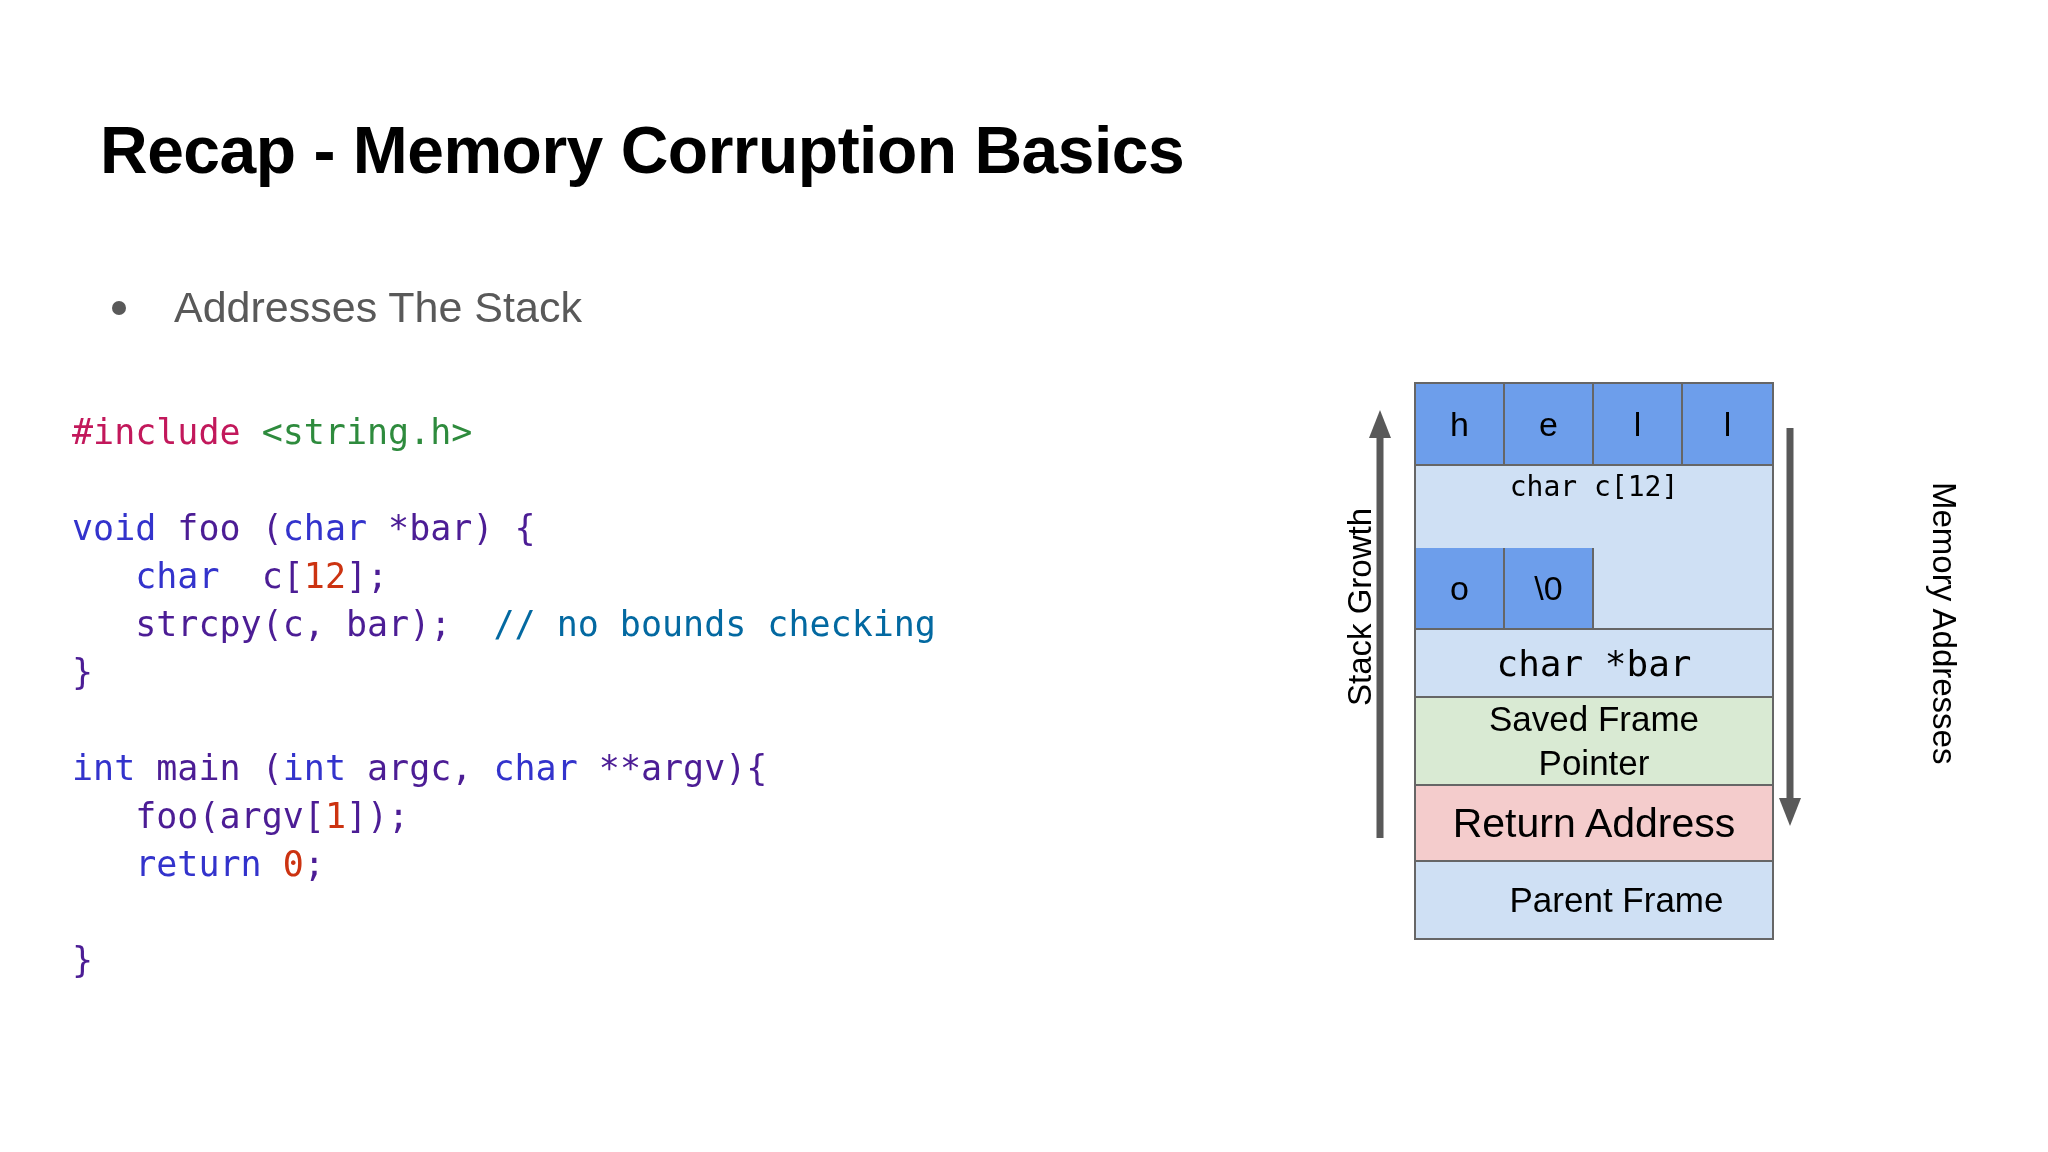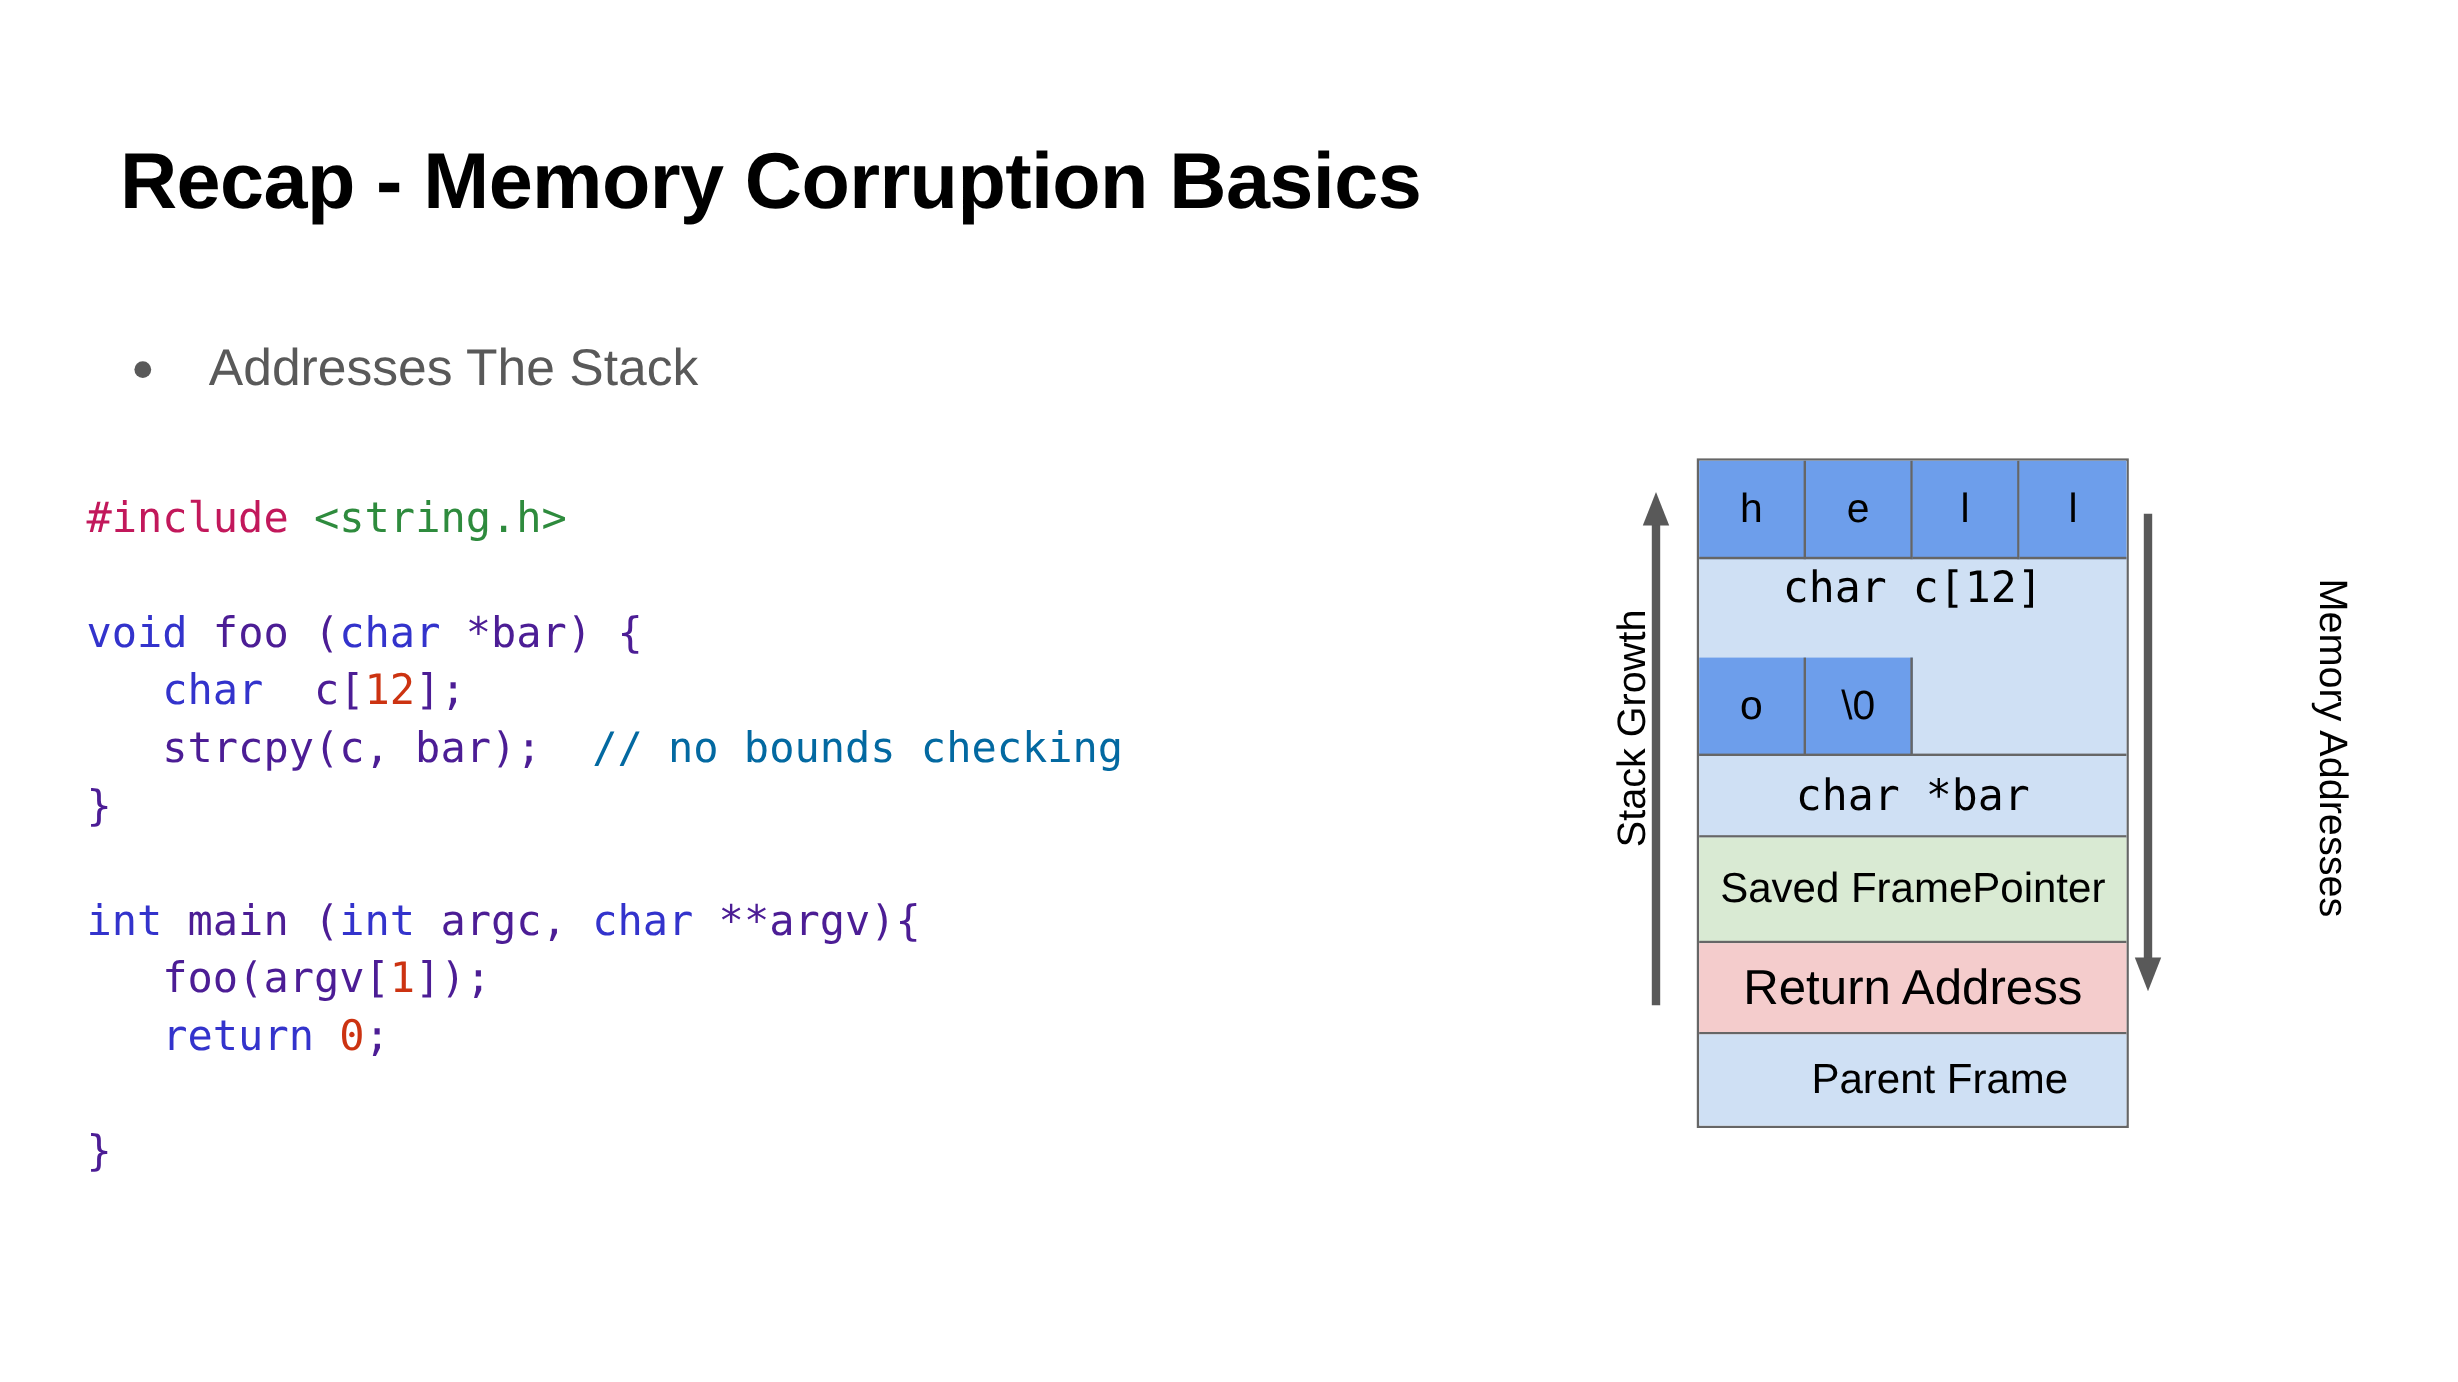--- a/index.html
+++ b/index.html
@@ -109,21 +109,21 @@
     display: block;
     padding: 0;
   }
   .carray-label {
     position: absolute;
     left: 0;
     right: 0;
     top: 86px;
     text-align: center;
     font-family: "DejaVu Sans Mono", monospace;
-    font-size: 36px;
+    font-size: 28px;
     color: #000000;
     pointer-events: none;
   }
   .cell-row {
     position: absolute;
     left: 0;
     display: flex;
     height: 82px;
   }
   .cell-row.top { top: 0; width: 100%; }
@@ -150,21 +150,21 @@
     background: #cfe0f4;
     font-family: "DejaVu Sans Mono", monospace;
     font-size: 36px;
   }
   .seg-sfp {
     height: 88px;
     background: #d9ead3;
     font-family: "Liberation Sans", sans-serif;
     font-size: 35px;
     line-height: 44px;
-    flex-direction: row;
+    flex-direction: column;
   }
   .seg-ret {
     height: 76px;
     background: #f4cccc;
     font-family: "Liberation Sans", sans-serif;
     font-size: 41px;
   }
   .seg-parent {
     height: 76px;
     background: #cfe0f4;

